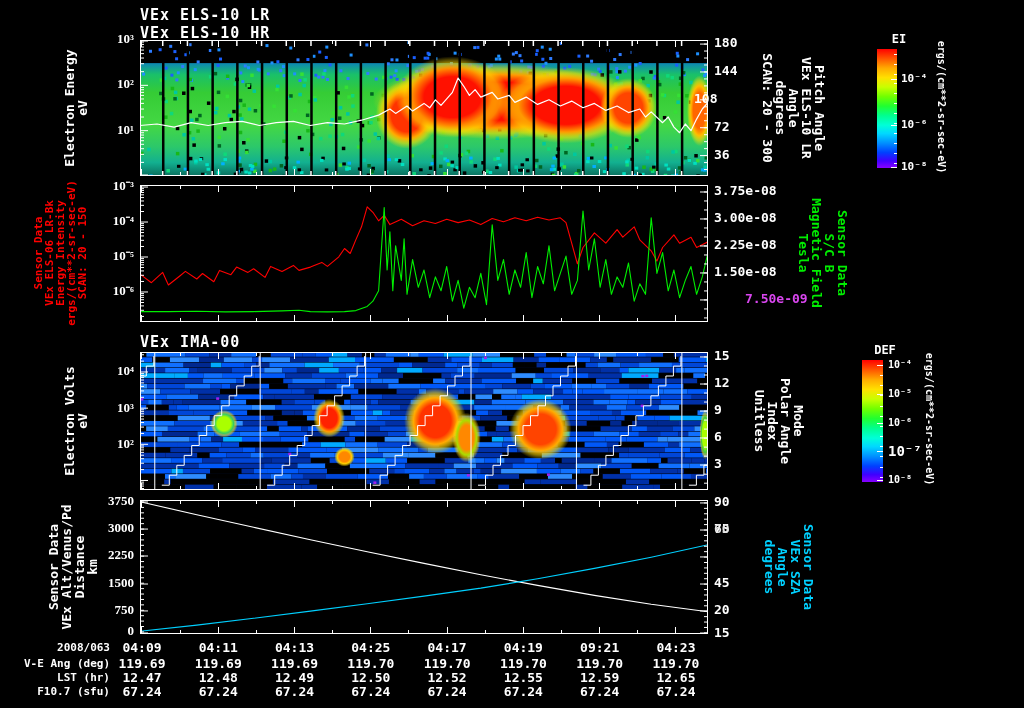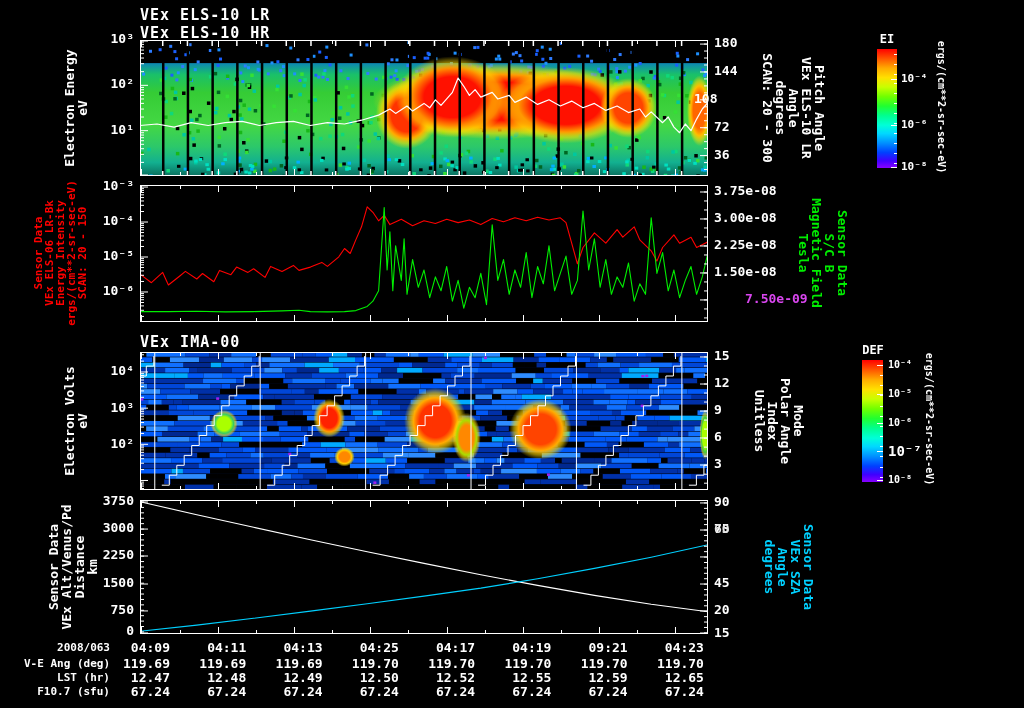--- a/index.html
+++ b/index.html
@@ -7,31 +7,31 @@
          font-family:"DejaVu Sans Mono","Liberation Mono",monospace;color:#fff;font-weight:bold;}
   .t{position:absolute;font-size:15px;letter-spacing:1px;white-space:nowrap;}
   .panel{position:absolute;}
   .panel svg{position:absolute;left:0;top:0;display:block;}
   .vwrap{position:absolute;width:0;height:0;}
   .vblock{position:absolute;transform:translate(-50%,-50%) rotate(-90deg);text-align:center;
           font-size:13px;line-height:13px;white-space:nowrap;}
   .vblock.right{transform:translate(-50%,-50%) rotate(90deg);}
   .vblock.small{font-size:11px;line-height:11px;}
   .ytick{position:absolute;font-size:13px;line-height:14px;white-space:nowrap;}
-  .ytick.l{text-align:right;}
+  .ytick.l{text-align:right;font-family:Liberation Serif, serif;}
   .cbar{position:absolute;background:linear-gradient(180deg,#ff0000 0%,#ff5500 8%,#ffaa00 16%,
         #ffe000 24%,#c8ff00 32%,#70ff00 40%,#20ff30 48%,#00ff90 56%,#00ffd8 64%,#00d8ff 71%,
         #0090ff 79%,#0040ff 87%,#4000ff 94%,#8800ff 100%);}
   .cbtick{position:absolute;font-size:11px;line-height:12px;white-space:nowrap;}
-  .cbtitle{position:absolute;font-size:12px;text-align:center;white-space:nowrap;}
+  .cbtitle{position:absolute;font-size:12px;text-align:center;white-space:nowrap;margin-left:12px;}
   .vunits{position:absolute;width:0;height:0;}
   .vunits>div{position:absolute;transform:translate(-50%,-50%) rotate(90deg);font-size:10px;white-space:nowrap;}
   .trow{position:absolute;font-size:11px;line-height:14px;white-space:nowrap;}
   .trow.lbl{text-align:right;}
-  .tval{position:absolute;font-size:13px;line-height:14px;text-align:right;white-space:nowrap;}
+  .tval{position:absolute;font-size:13px;line-height:14px;text-align:center;white-space:nowrap;}
 </style>
 </head>
 <body>
 
 <div id="stage">
 
   <div class="t" style="left:140px;top:6px">VEx ELS-10 LR</div>
   <div class="t" style="left:140px;top:24px">VEx ELS-10 HR</div>
   <div class="t" style="left:140px;top:333px">VEx IMA-00</div>
 

